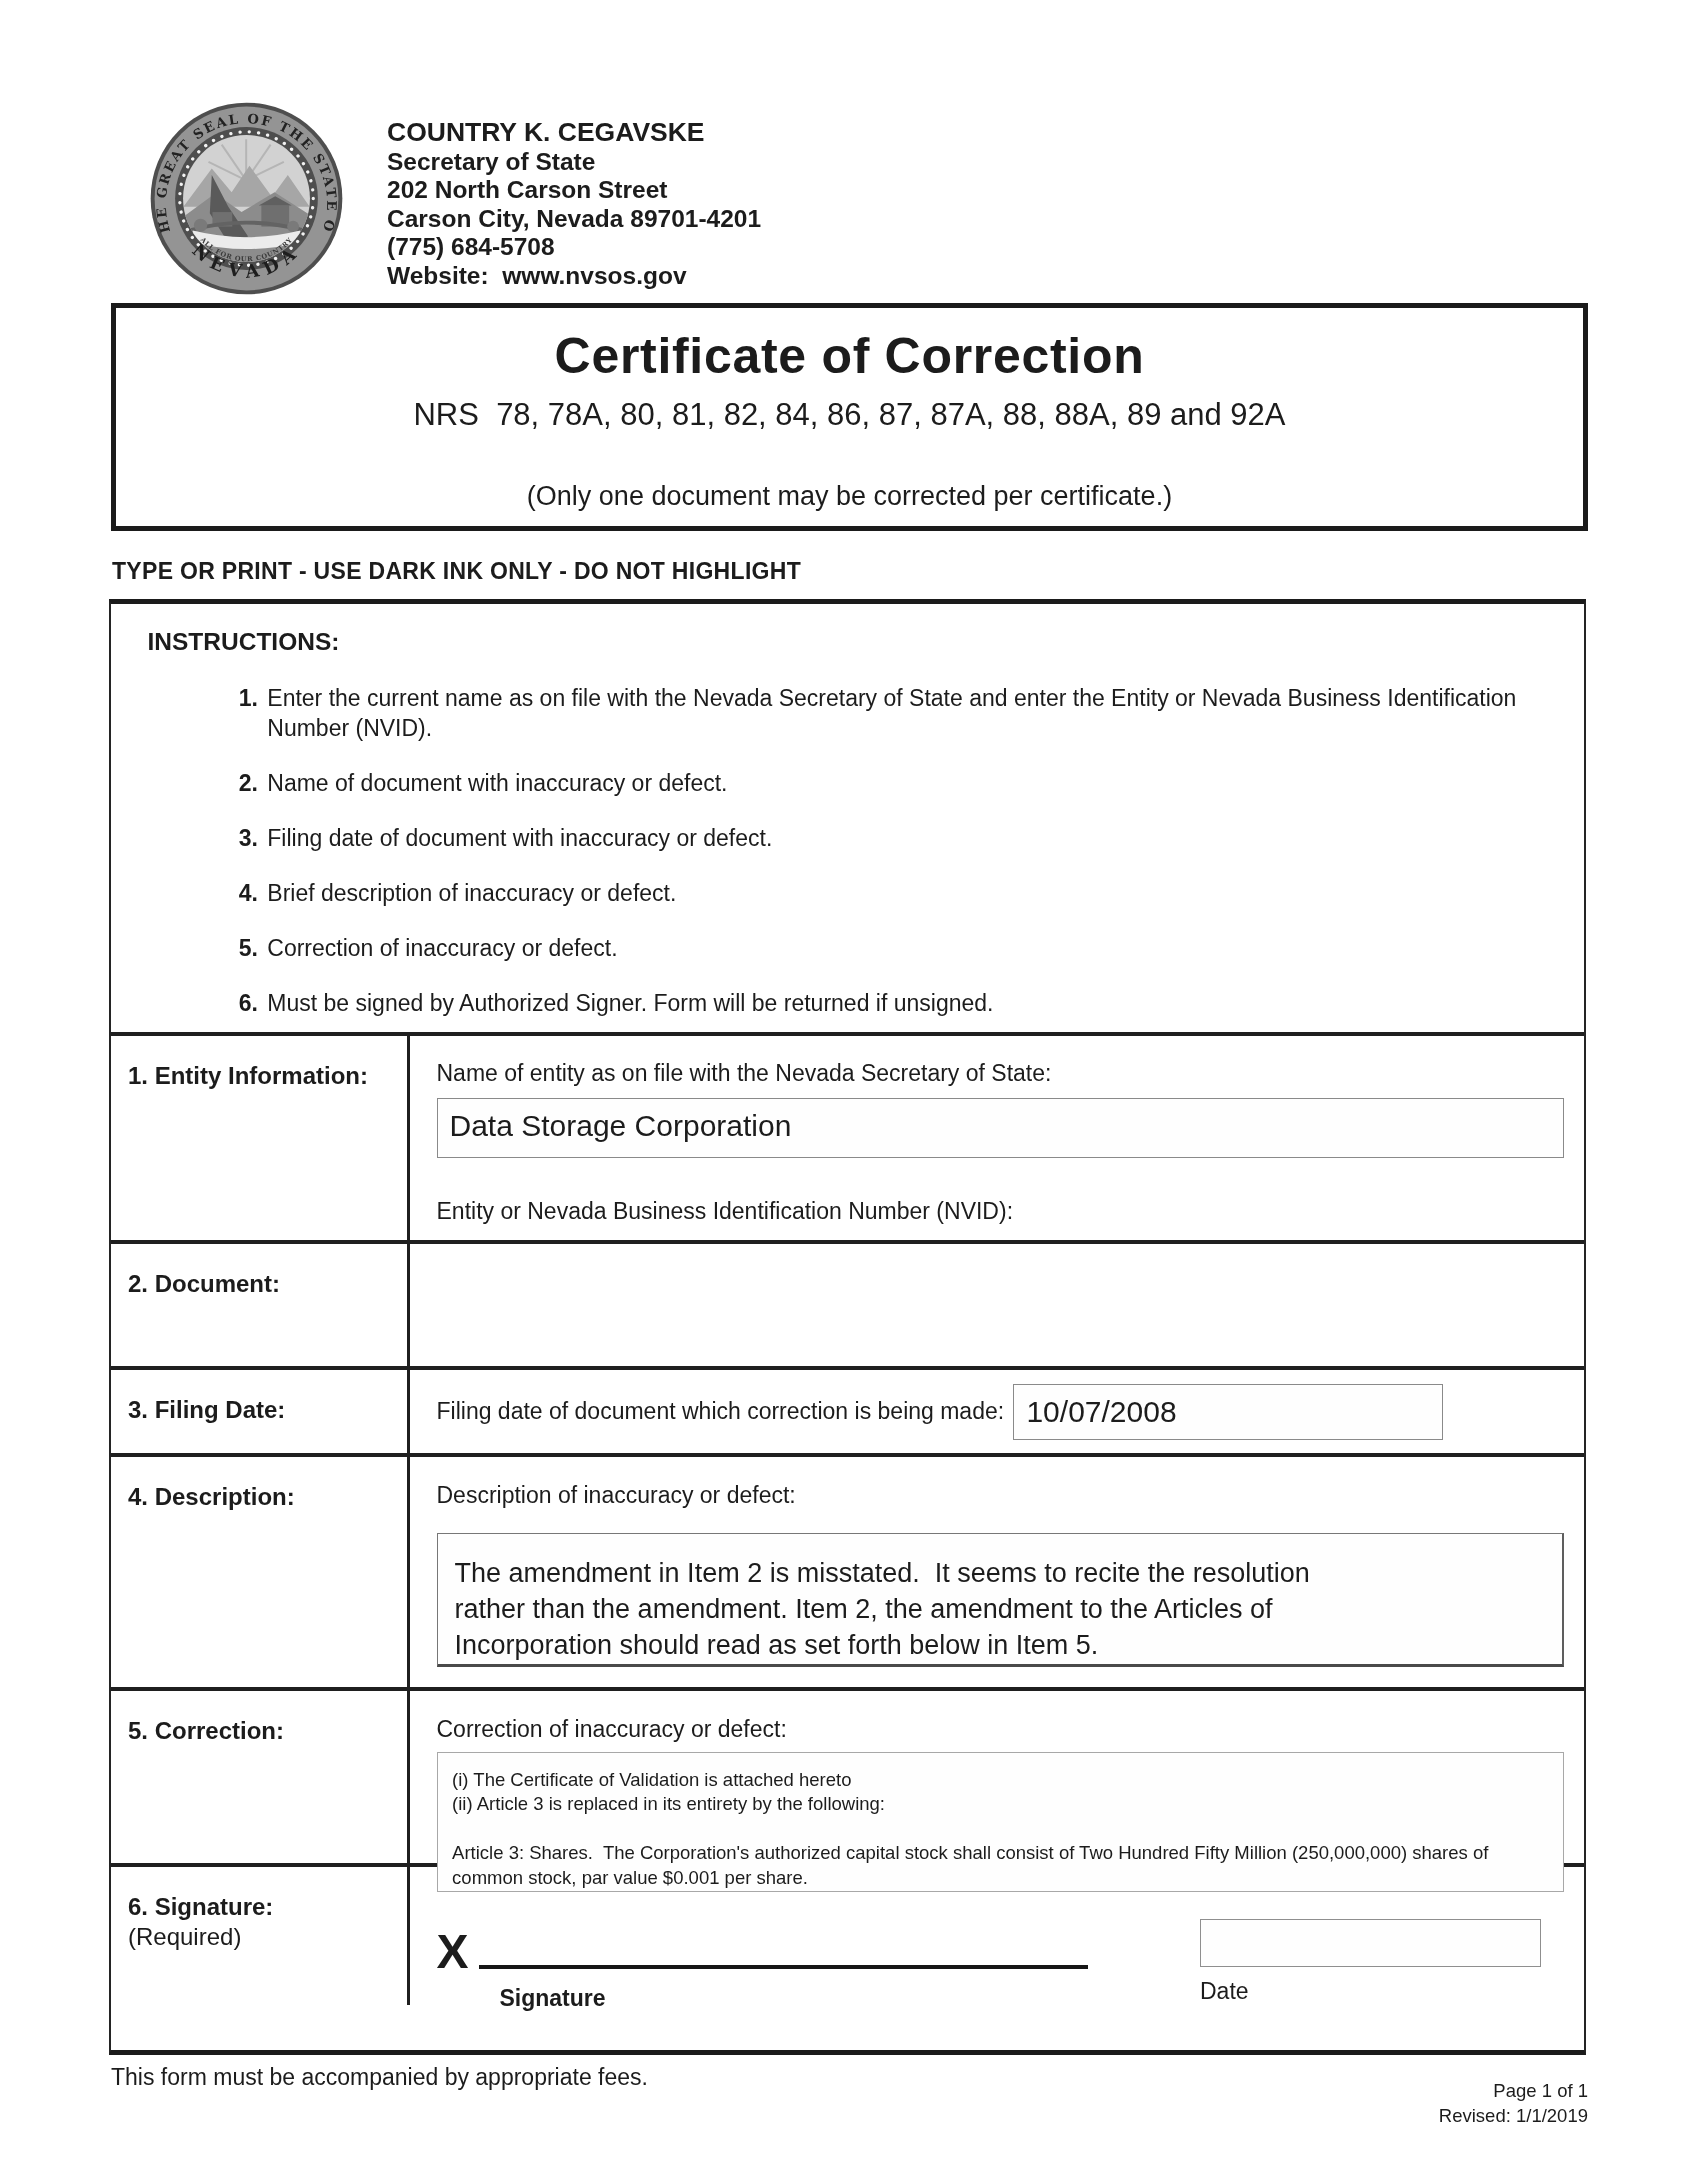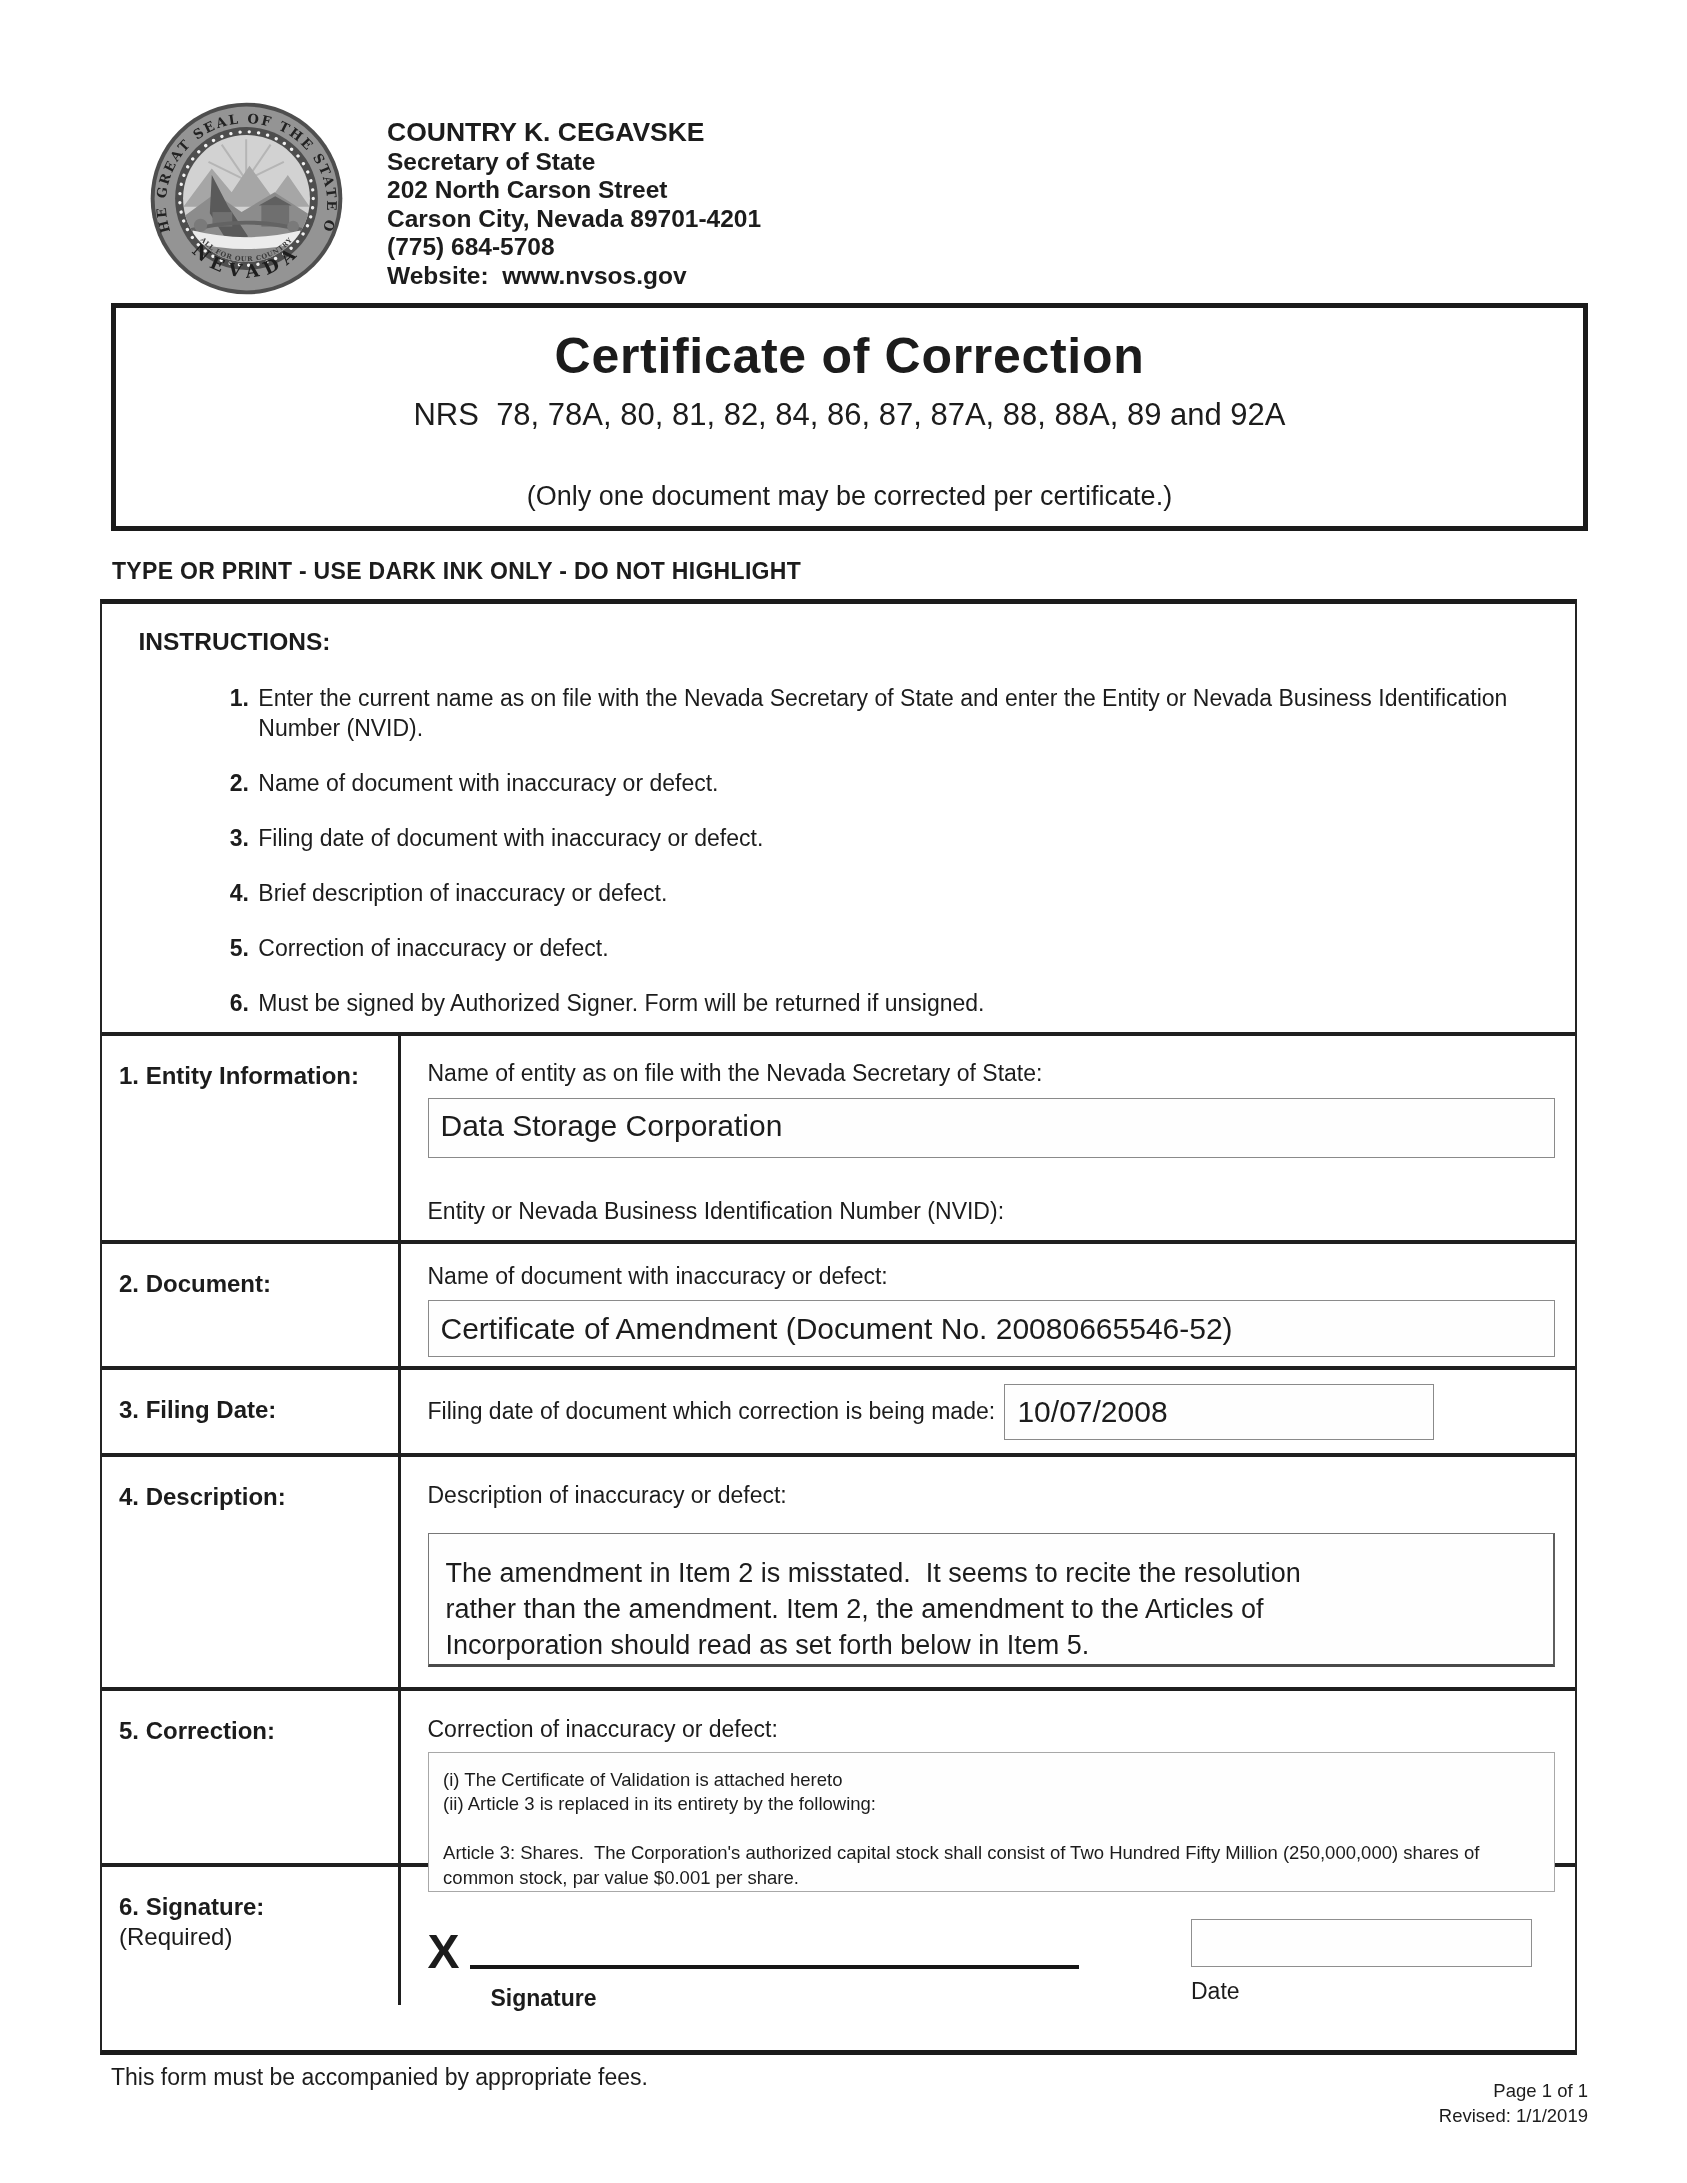--- a/index.html
+++ b/index.html
@@ -23,21 +23,21 @@
     border:5.3px solid #1b1b1b;box-sizing:border-box;text-align:center;background:#fff;
   }
   .title-box .title{font-size:50px;font-weight:bold;margin-top:18.5px;letter-spacing:0.7px;}
   .title-box .statutes{font-size:31px;margin-top:12px;}
   .title-box .note{font-size:27px;margin-top:48px;}
 
   .print-notice{position:absolute;left:112px;top:558px;font-size:23px;font-weight:bold;letter-spacing:0.3px;}
 
   
   .main-box{
-    position:absolute;left:100px;top:599px;width:1477px;height:1456px;box-sizing:border-box;
+    position:absolute;left:109px;top:599px;width:1477px;height:1456px;box-sizing:border-box;
     border:2.6px solid #242424;border-top:5.3px solid #1b1b1b;border-bottom:5.3px solid #1b1b1b;background:#fff;
   }
   .instructions{height:428px;box-sizing:border-box;padding:0 26.5px 0 20px;}
   .ins-heading{font-size:24.5px;font-weight:bold;padding-top:24px;margin:0 0 26.5px 16.5px;}
   .ins-list{padding-left:93px;}
   .ins-item{display:flex;margin-bottom:24.5px;font-size:23px;line-height:1.33;}
   .ins-num{flex:0 0 34px;text-align:right;margin-right:9.3px;font-weight:bold;}
   .ins-text{flex:1;}
 
   
@@ -205,24 +205,20 @@
         <div class="field-label">Name of entity as on file with the Nevada Secretary of State:</div>
         <div class="input-box name-box">Data Storage Corporation</div>
         <div class="inline-field">
           <span class="field-label">Entity or Nevada Business Identification Number (NVID):</span>
         </div>
       </div>
     </div>
 
     <div class="form-row r-document">
       <div class="row-label">2. Document:</div>
-      <div class="row-content">
-        <div class="field-label">Name of document with inaccuracy or defect:</div>
-        <div class="input-box">Certificate of Amendment (Document No. 20080665546-52)</div>
-      </div>
     </div>
 
     <div class="form-row r-filing">
       <div class="row-label">3. Filing Date:</div>
       <div class="row-content">
         <span class="field-label">Filing date of document which correction is being made:</span>
         <span class="input-box date-value-box">10/07/2008</span>
       </div>
     </div>
 

